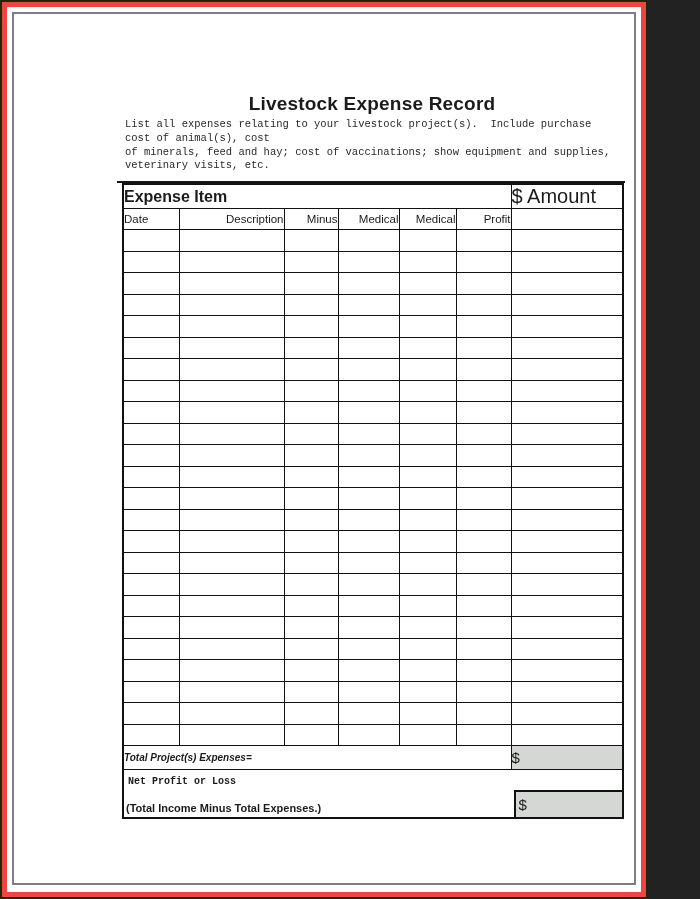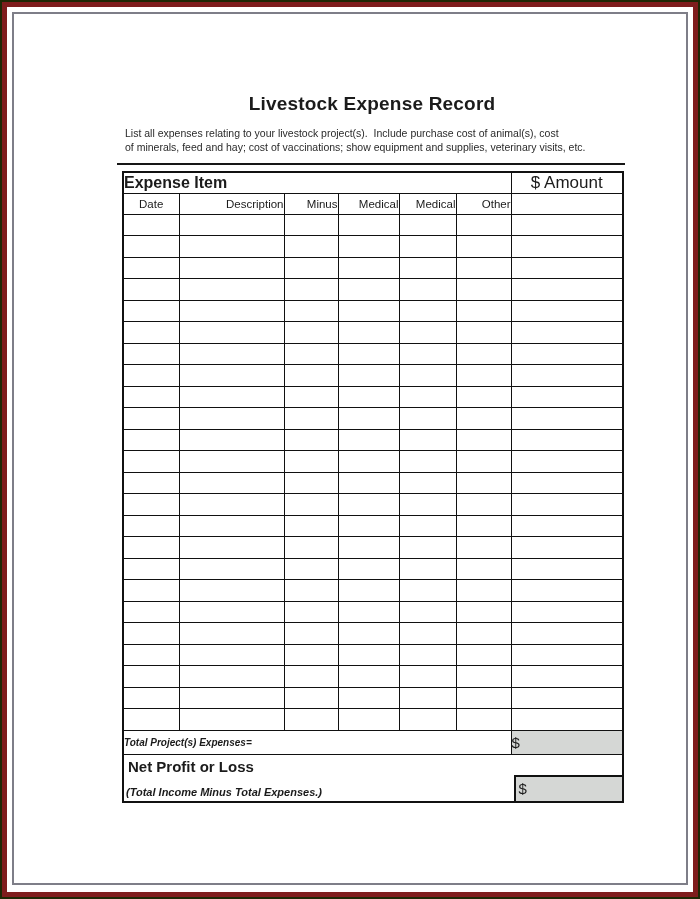--- a/index.html
+++ b/index.html
@@ -1,77 +1,77 @@
 <!DOCTYPE html>
 <html><head>
 <meta charset="utf-8">
 <style>
   html,body{margin:0;padding:0;}
   body{font-family:"Liberation Sans","DejaVu Sans",sans-serif;background:#222;}
 
   .frame{
-    position:relative;width:700px;height:899px;box-sizing:border-box;
-    background:#7f1d1d;border:2px solid #1e2805;overflow:hidden;
+    position:relative;width:648px;height:899px;box-sizing:border-box;
+    background:#ef4444;border:2px solid #1e2805;overflow:hidden;
   }
   .paper-gap{position:absolute;left:5px;top:5px;right:5px;bottom:5px;background:#ffffff;}
   .paper{
     position:absolute;left:10px;top:10px;right:10px;bottom:12px;
     background:#ffffff;border:2px solid #7e7e88;
   }
 
   .content{position:absolute;left:108px;top:79px;width:500px;}
 
   .title{
     font-size:19px;font-weight:bold;color:#1b1b1b;text-align:center;
     line-height:22px;letter-spacing:.2px;
   }
-  .subtitle{margin-top:12px;margin-left:3px;color:#2a2a2a;}
+  .subtitle{margin-top:3px;margin-left:3px;color:#2a2a2a;font-family:Liberation Mono, monospace;}
   .subtitle div{font-size:10.5px;line-height:13.8px;white-space:pre-wrap;}
 
   .rule{margin-top:8px;margin-left:-5px;width:508px;height:2px;background:#161616;}
 
   table.expense{
-    margin-top:6px;border-collapse:collapse;table-layout:fixed;width:500px;
+    border-collapse:collapse;table-layout:fixed;width:500px;
     border:2.5px solid #111;
   }
   table.expense td,table.expense th{
     border:1.5px solid #111;padding:0;overflow:hidden;color:#1b1b1b;
   }
 
   tr.section-header{height:21px;}
   th.expense-item{
     text-align:left;font-size:16px;font-weight:bold;padding-left:4px;
   }
   th.amount-header{
-    text-align:center;font-size:17px;font-weight:normal;padding-left:4px;
+    text-align:left;font-size:20px;font-weight:normal;padding-left:4px;
   }
 
   tr.col-header{height:21px;}
   tr.col-header th{font-size:11.5px;font-weight:normal;text-align:right;}
-  tr.col-header th.date-h{text-align:left;padding-left:15px;}
+  tr.col-header th.date-h{text-align:left;padding-left:0;}
 
   tr.blank-row{height:21.5px;}
   tr.blank-row td{background:#fff;}
 
   tr.total-row{height:24px;}
   td.total-label{
     font-size:10px;font-weight:bold;padding-left:4px;text-align:left;font-style:italic;
   }
   td.amount-gray{
     background:#d5d7d5;font-size:15px;font-weight:normal;
     padding-left:3px;text-align:left;vertical-align:middle;
   }
 
   tr.net-row{height:48px;}
   td.net-cell{position:relative;vertical-align:top;}
   .net-label{
-    font-size:15px;font-weight:bold;padding:3px 0 0 4px;line-height:17px;
+    font-size:10px;font-weight:bold;padding:3px 0 0 4px;line-height:17px;font-family:Liberation Mono, monospace;
   }
   .net-sublabel{
-    position:absolute;left:2px;bottom:3px;font-size:11px;font-weight:bold;font-style:italic;
+    position:absolute;left:2px;bottom:3px;font-size:11px;font-weight:bold;
   }
   .net-amount-box{
     position:absolute;top:20px;right:-1.5px;bottom:-2px;width:110px;
     box-sizing:border-box;background:#d5d7d5;border:2px solid #111;
     font-size:15px;padding-left:3px;display:flex;align-items:center;
   }
 </style>
 </head>
 <body>
 
@@ -105,21 +105,21 @@
             <th class="expense-item" colspan="6">Expense Item</th>
             <th class="amount-header">$ Amount</th>
           </tr>
 
           <tr class="col-header">
             <th class="date-h">Date</th>
             <th>Description</th>
             <th>Minus</th>
             <th>Medical</th>
             <th>Medical</th>
-            <th>Other</th>
+            <th>Profit</th>
             <th></th>
           </tr>
         </tbody>
 
         <tbody>
             <tr class="blank-row">
               <td></td>
               <td></td>
               <td></td>
               <td></td>

